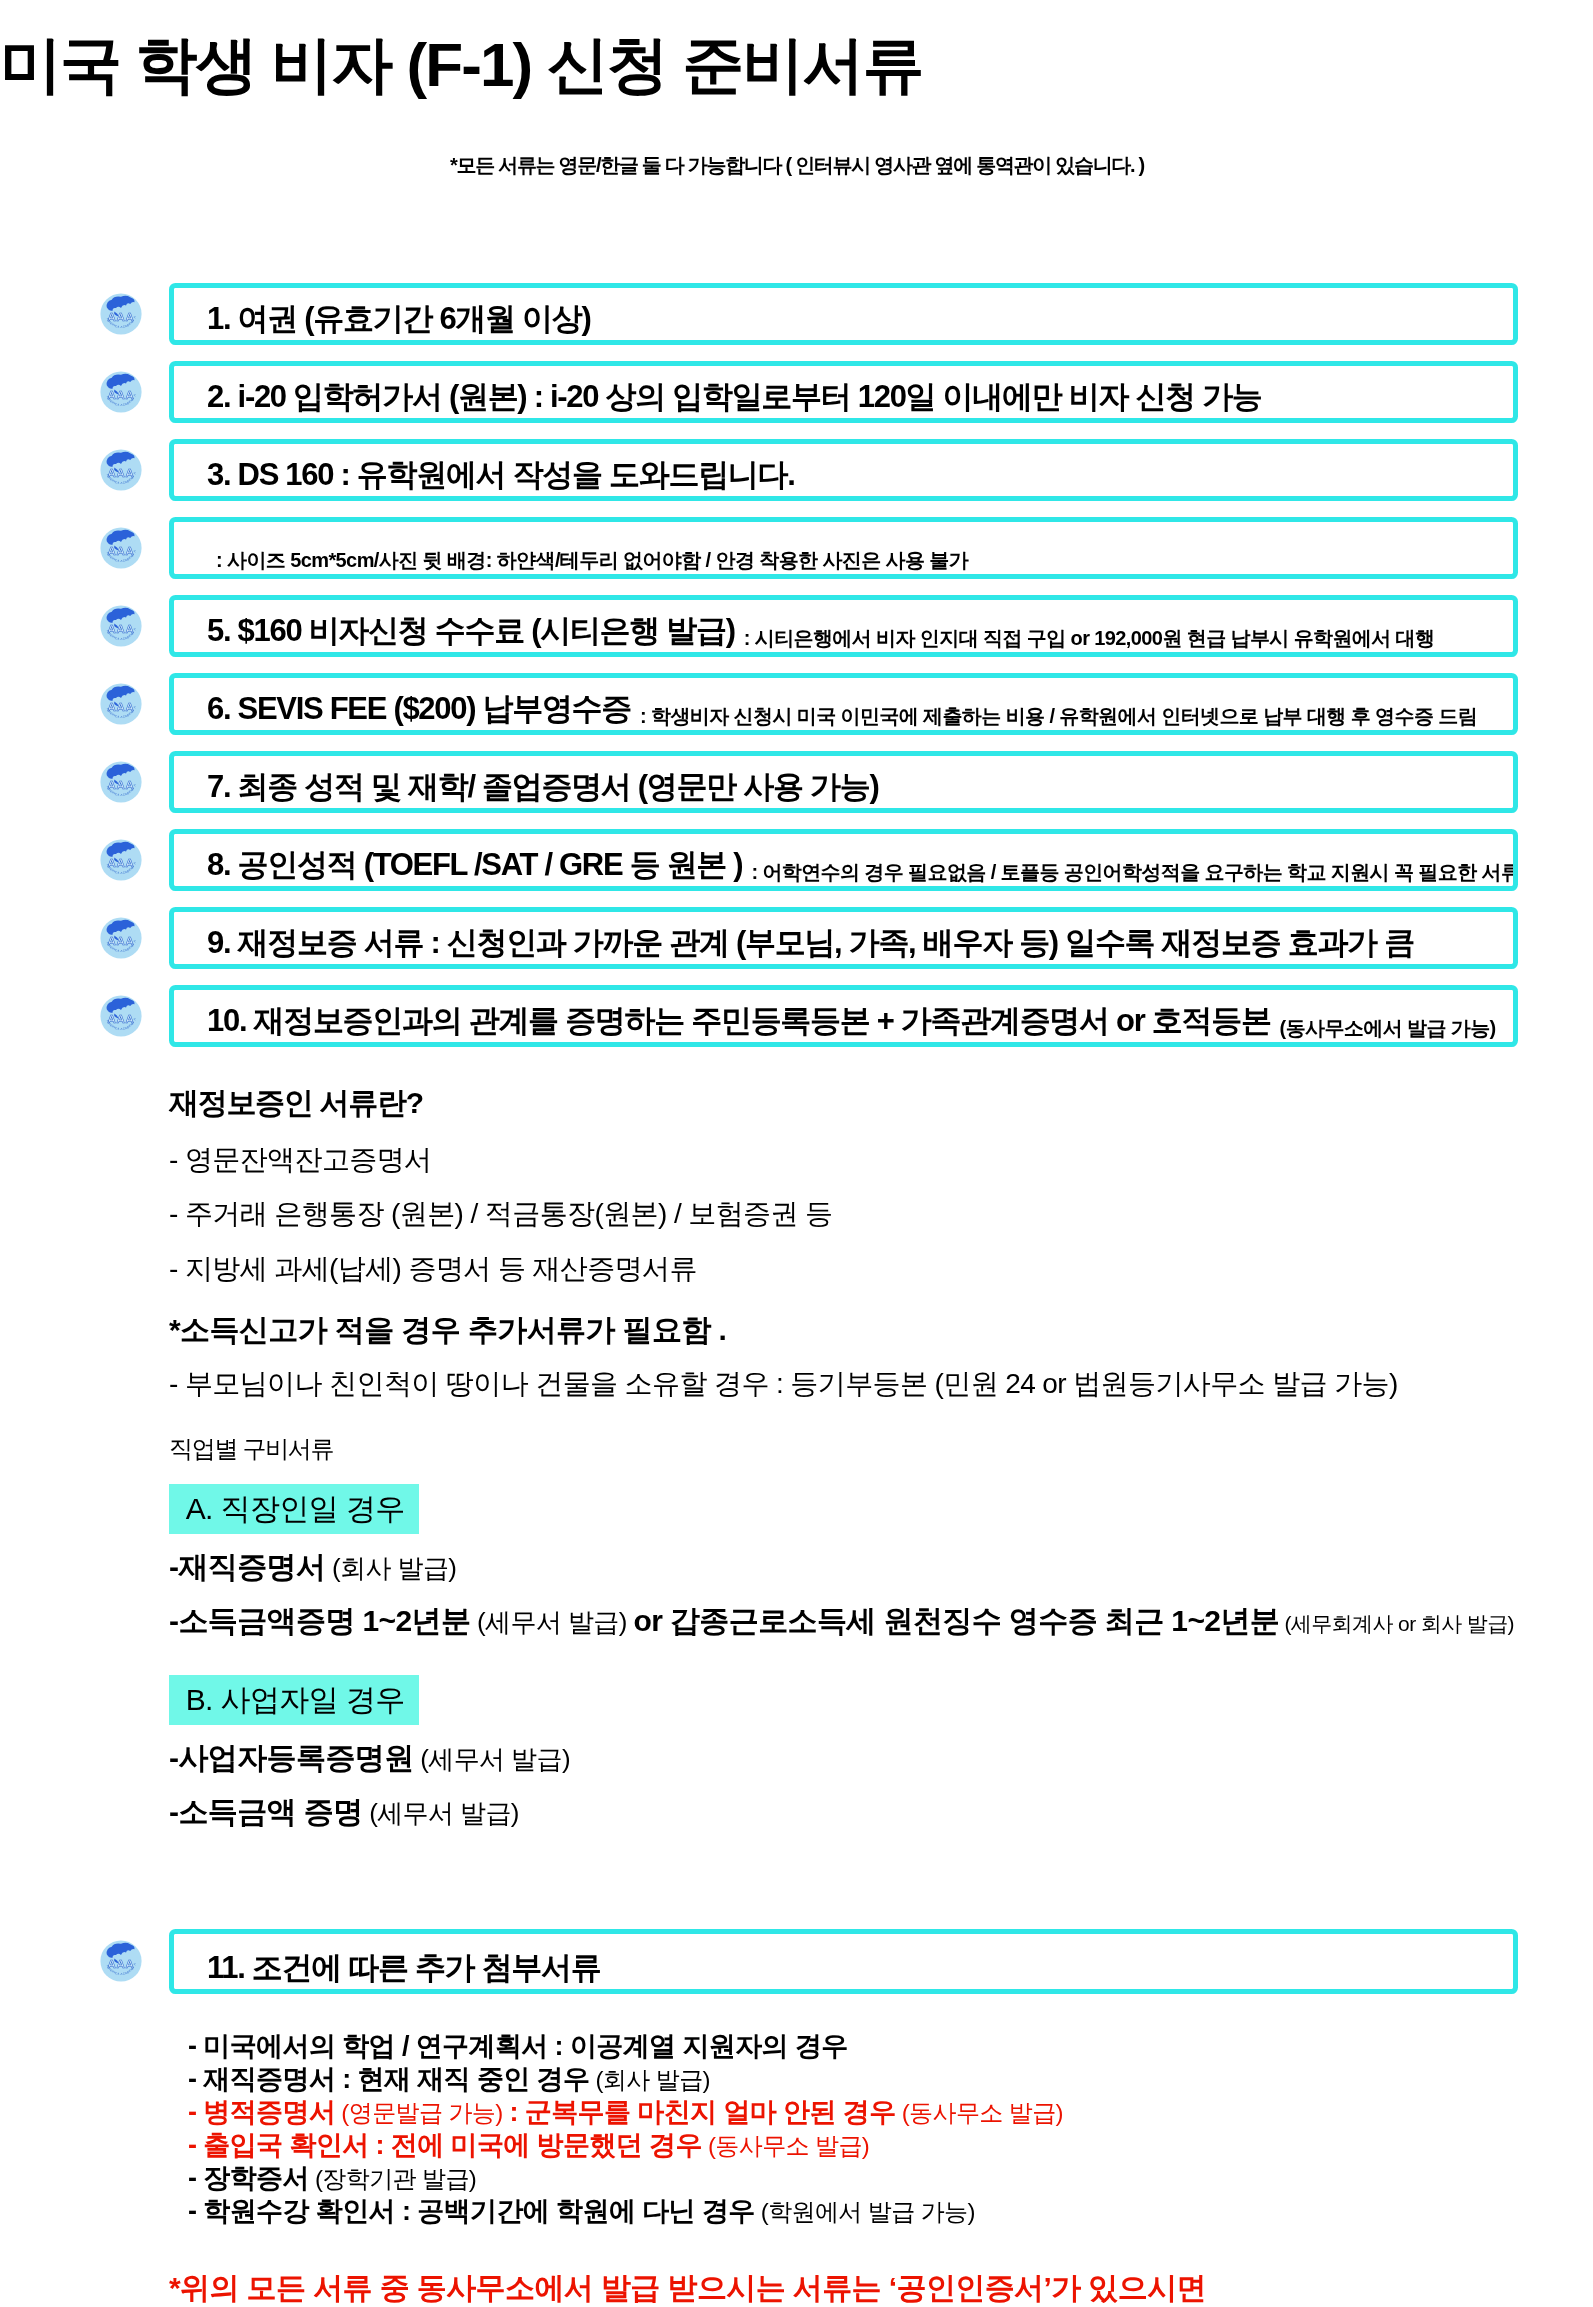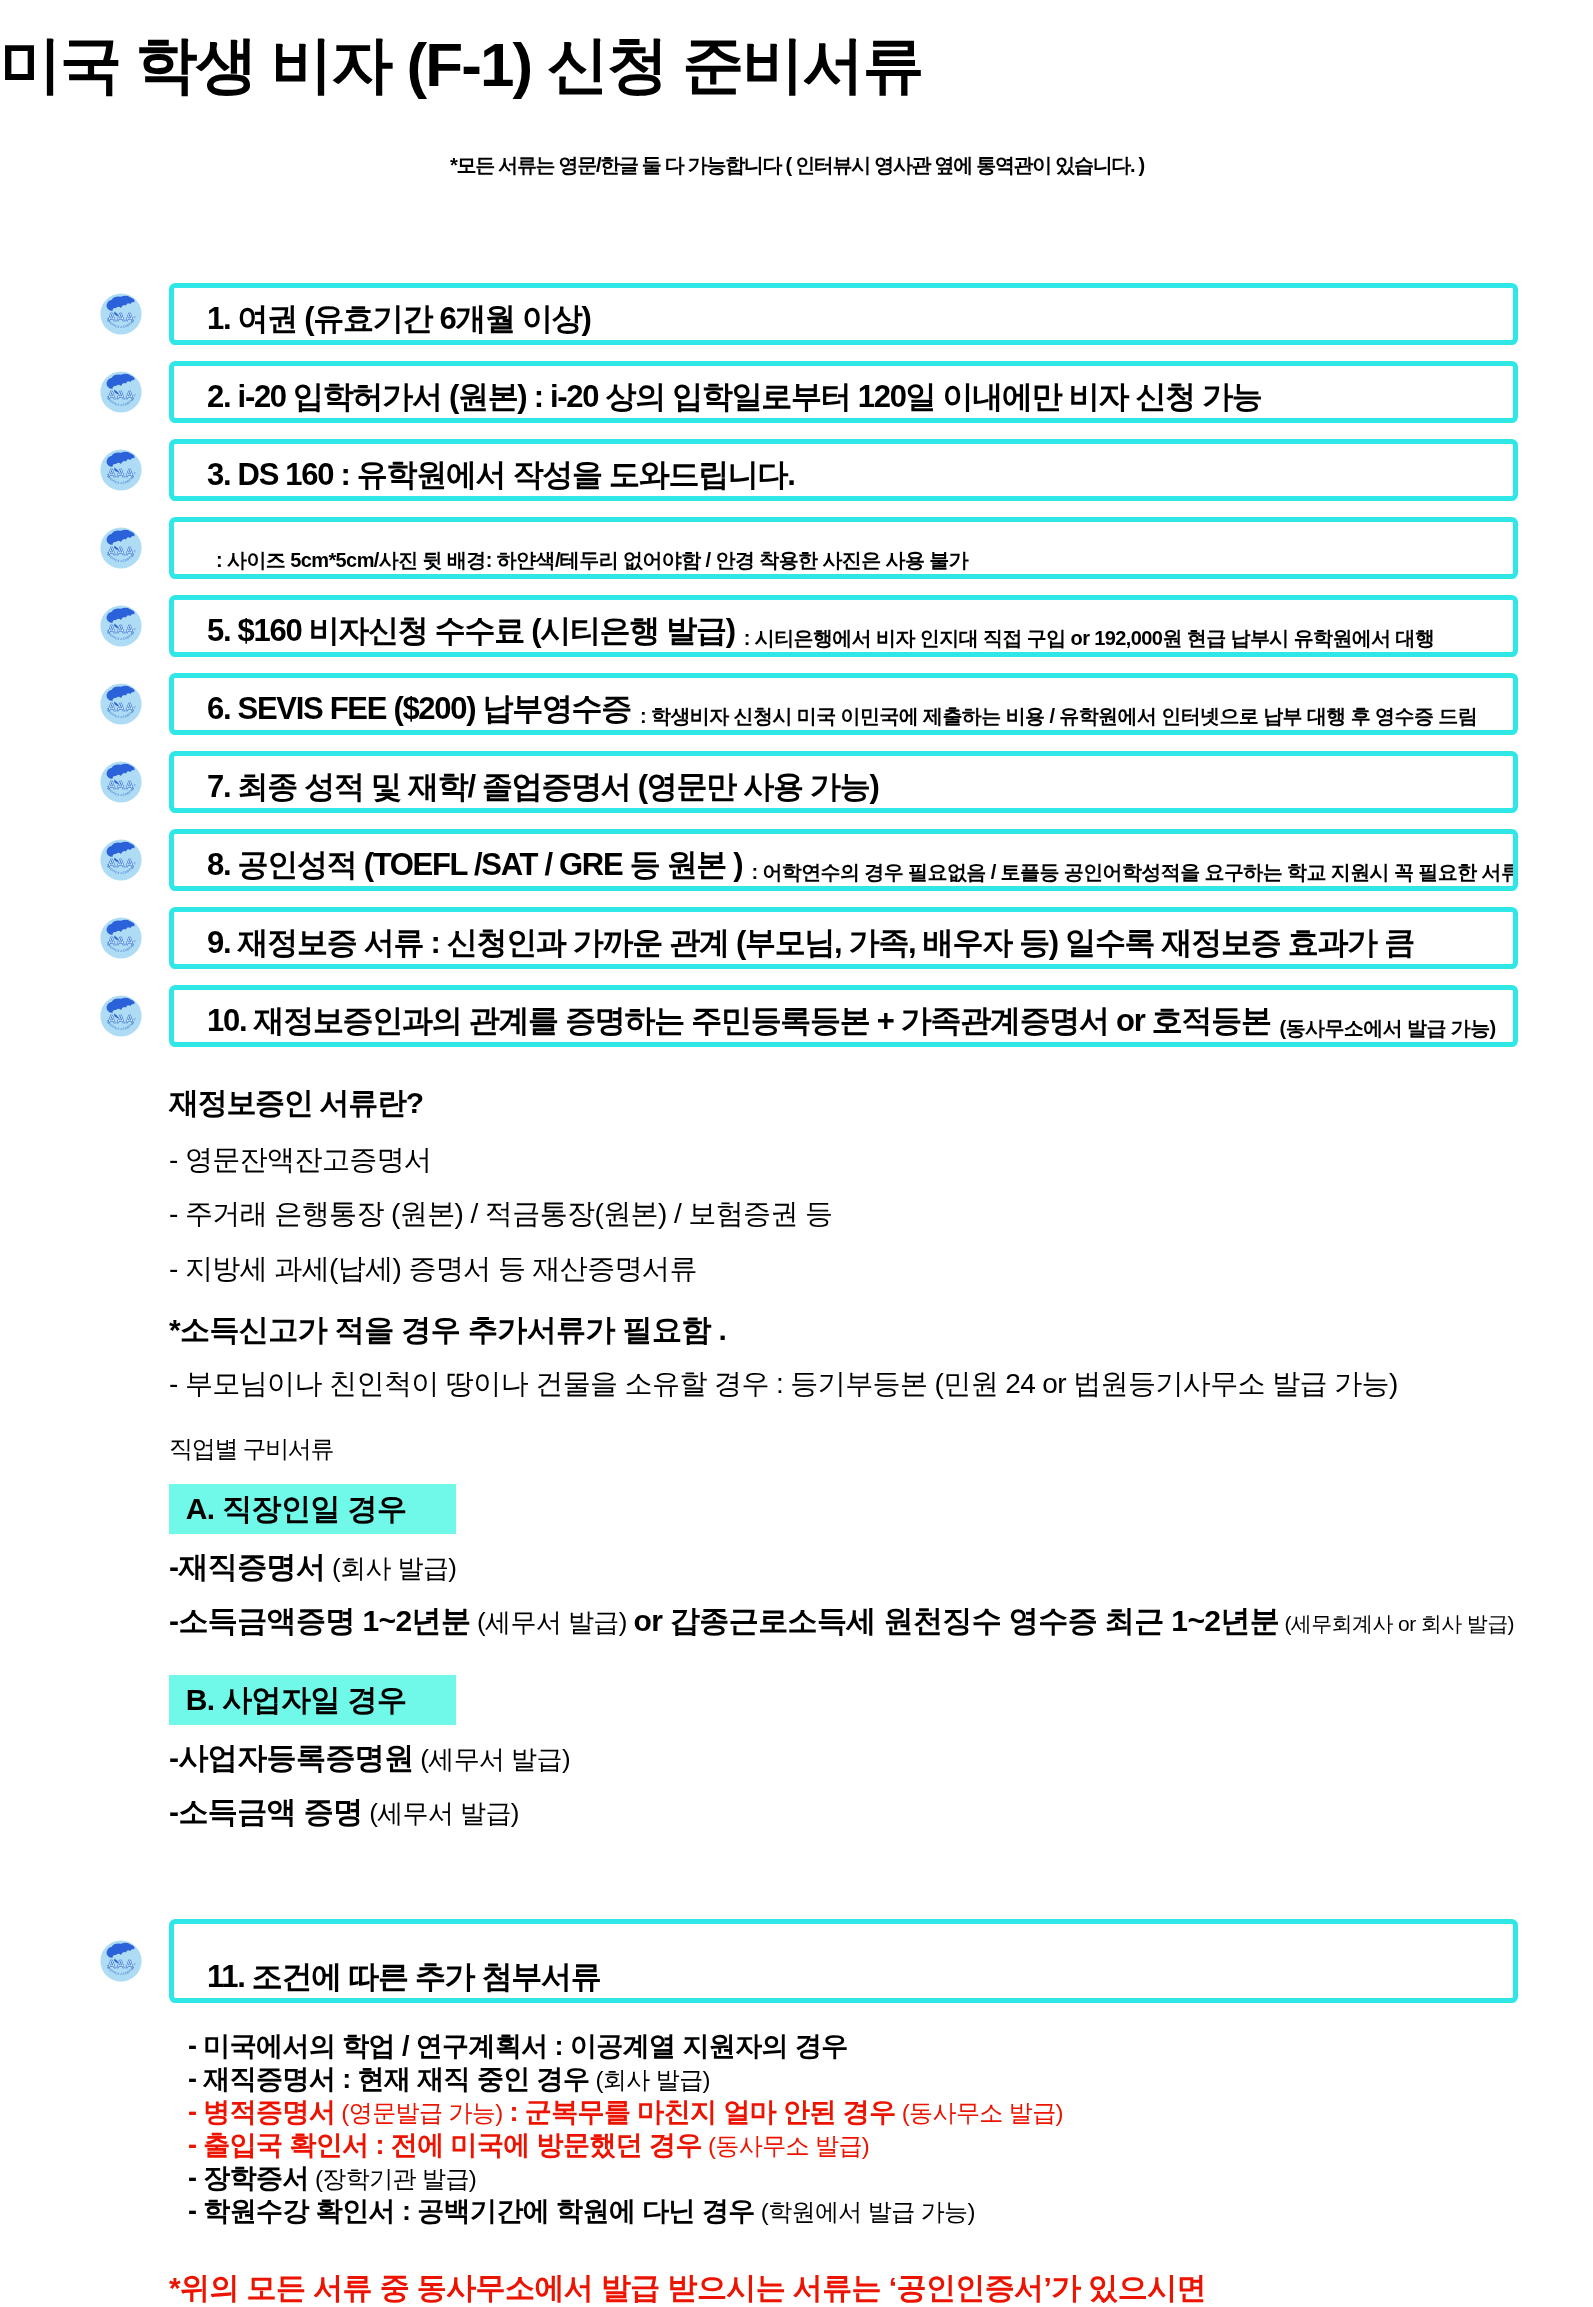--- a/index.html
+++ b/index.html
@@ -25,33 +25,33 @@
 
   .sponsor { margin:28px 0 0 169px; }
   .s-head { font-size:30px; font-weight:800; letter-spacing:-1.3px; }
   .s-item { font-size:28px; margin-top:16.7px; letter-spacing:-0.6px; white-space:nowrap; }
   .s-note { font-size:30px; font-weight:800; margin-top:22px; letter-spacing:-0.6px; }
   .s-note-item { font-size:28px; margin-top:14px; letter-spacing:-0.6px; white-space:nowrap; }
 
   .occ { margin:30px 0 0 169px; }
   .o-head { font-size:24px; font-weight:400; letter-spacing:-1.3px; }
   .sec-label {
-    margin-top:19px; width:287px; height:50px; background:#70F8E8;
+    margin-top:19px; width:250px; height:50px; background:#70F8E8;
     display:flex; align-items:center; padding-left:16.7px; box-sizing:border-box;
-    font-size:30px; font-weight:700; letter-spacing:-0.6px;
+    font-size:30px; font-weight:400; letter-spacing:-0.6px;
   }
   .sec-label.second { margin-top:33px; }
   .o-items { margin-top:6.4px; }
   .o-item { margin-top:13px; font-size:30px; white-space:nowrap; letter-spacing:-0.6px; }
   .o-item .b { font-weight:800; }
   .o-item .r { font-weight:400; font-size:26px; }
   .o-item .r2 { font-weight:400; font-size:21px; }
 
   .row11 { margin-top:89px; }
-  .row11 .cbox { height:84px; }
+  .row11 .cbox { height:65px; }
 
   .cond-list { margin:30px 0 0 188px; }
   .c-item { font-size:27px; line-height:33px; white-space:nowrap; letter-spacing:-0.6px; }
   .c-item .b { font-weight:800; }
   .c-item .r { font-weight:400; font-size:24px; }
   .c-item.red { color:#EC1300; }
 
   .red-note { margin:40px 0 0 169px; color:#EC1300; font-weight:800; font-size:30px; line-height:39px; letter-spacing:-0.6px; white-space:nowrap; }
 </style>
 </head>

